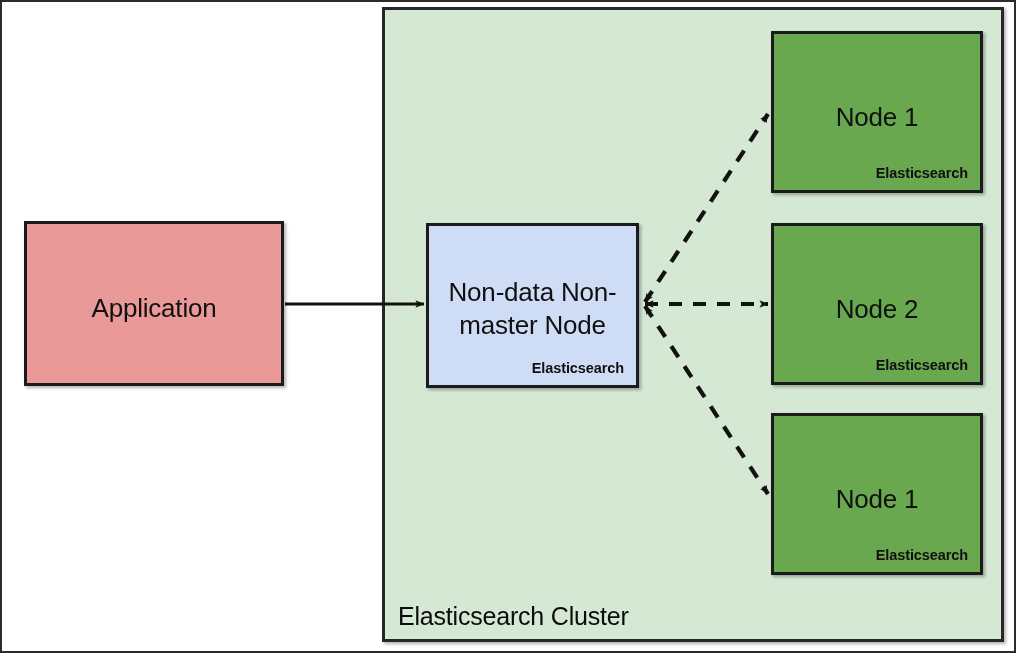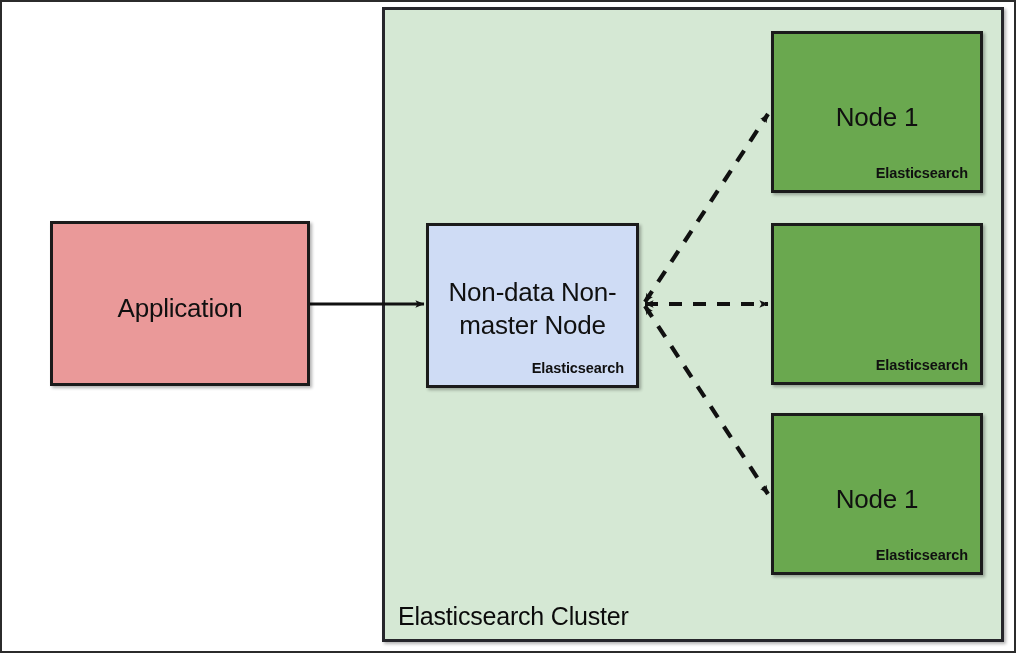--- a/index.html
+++ b/index.html
@@ -63,21 +63,20 @@
     color: #101010;
     letter-spacing: -0.1px;
     padding-left: 48px;
   }
   .app-box {
     left: 22px;
     top: 219px;
     width: 260px;
     height: 165px;
     background: #ea9999;
-    margin-left: 26px;
   }
   .app-box .title { top: 69px; }
   .coord-box {
     left: 424px;
     top: 221px;
     width: 213px;
     height: 165px;
     background: #cfdcf5;
   }
   .coord-box .title {
@@ -141,20 +140,21 @@
     </div>
     <div class="sub">Elasticsearch</div>
   </div>
 
   <div class="node-box data-box n1">
     <div class="title">Node 1</div>
     <div class="sub">Elasticsearch</div>
   </div>
 
   <div class="node-box data-box n2">
+    <div class="title">Node 2</div>
     <div class="sub">Elasticsearch</div>
   </div>
 
   <div class="node-box data-box n3">
     <div class="title">Node 1</div>
     <div class="sub">Elasticsearch</div>
   </div>
 
   <div class="cluster-label">Elasticsearch Cluster</div>
 

